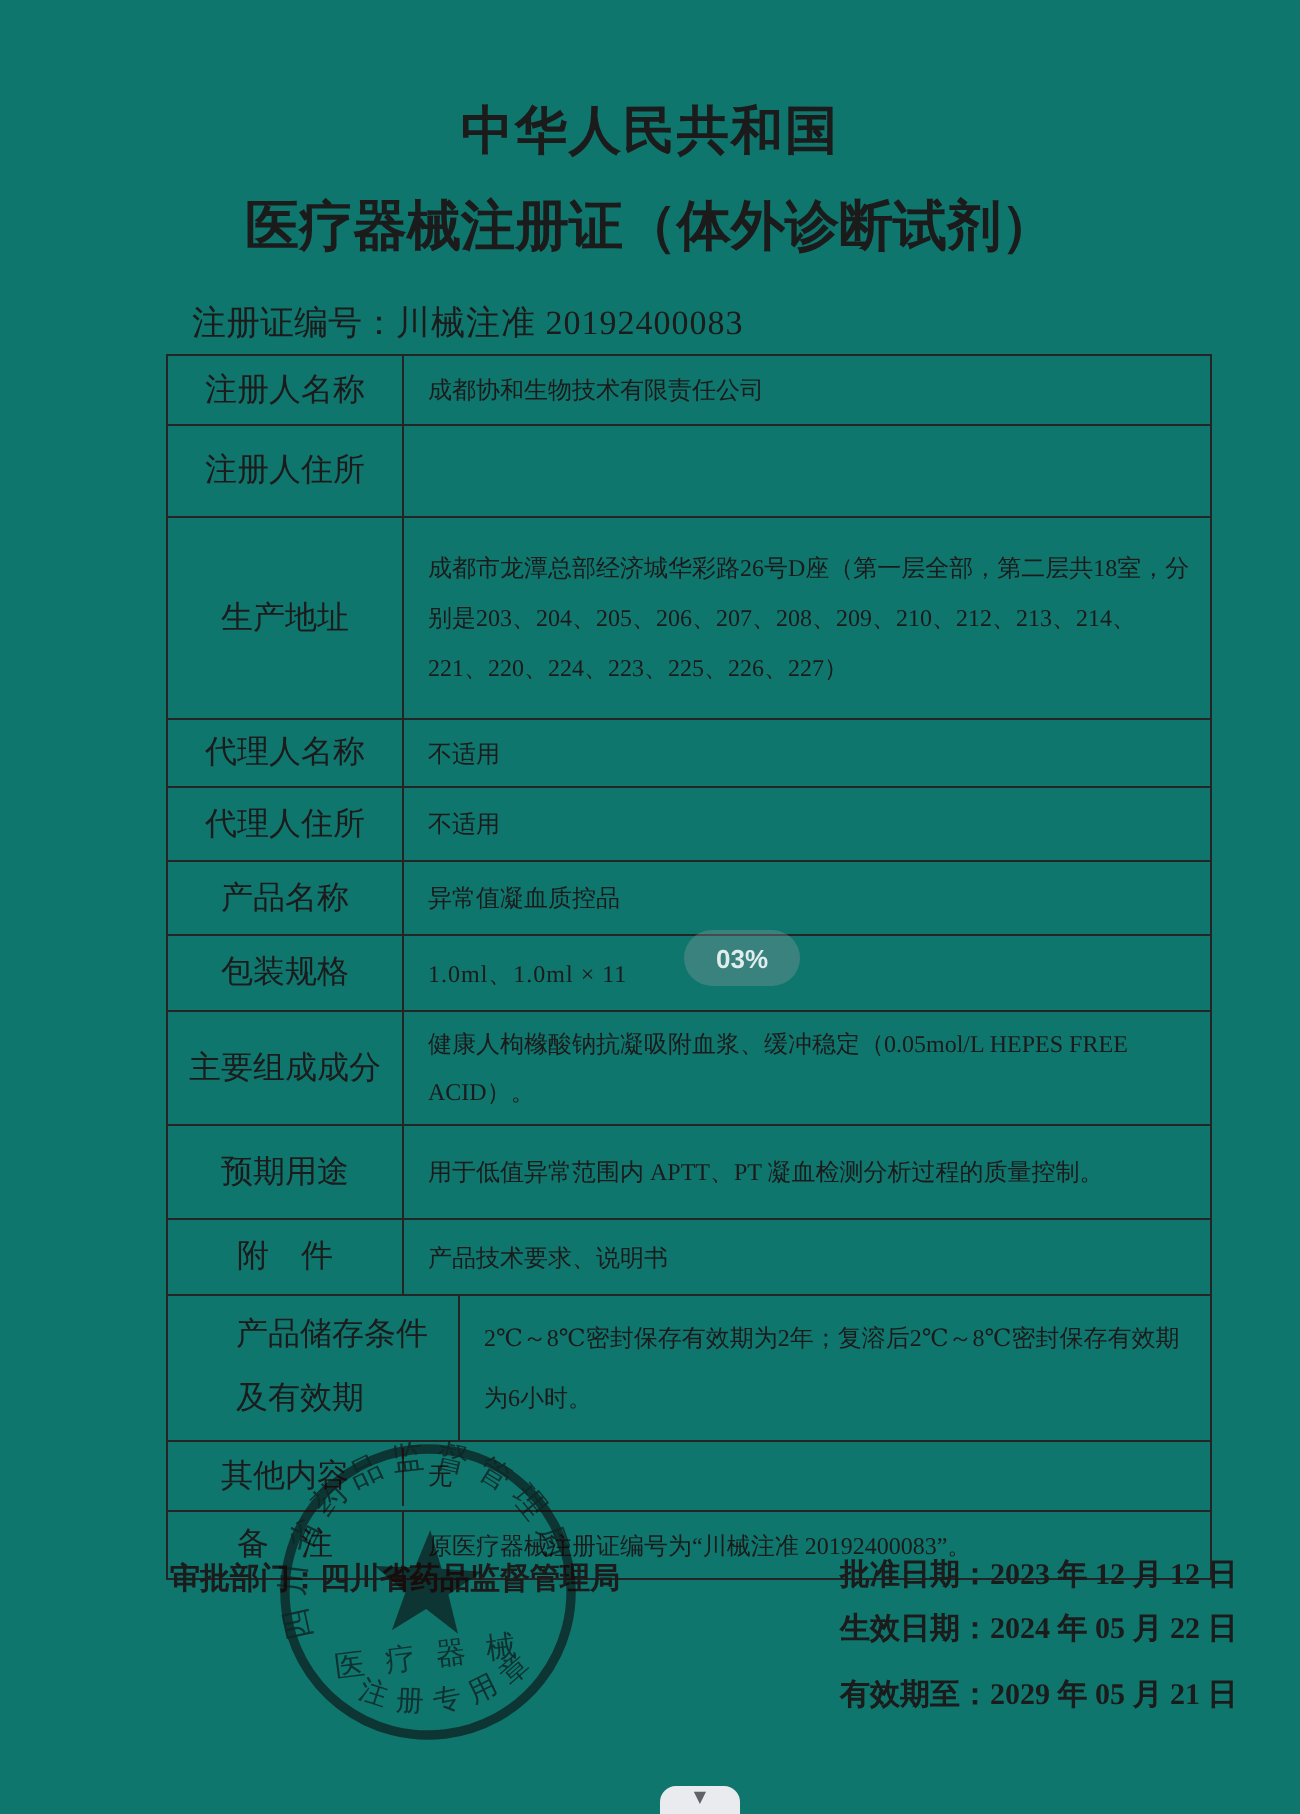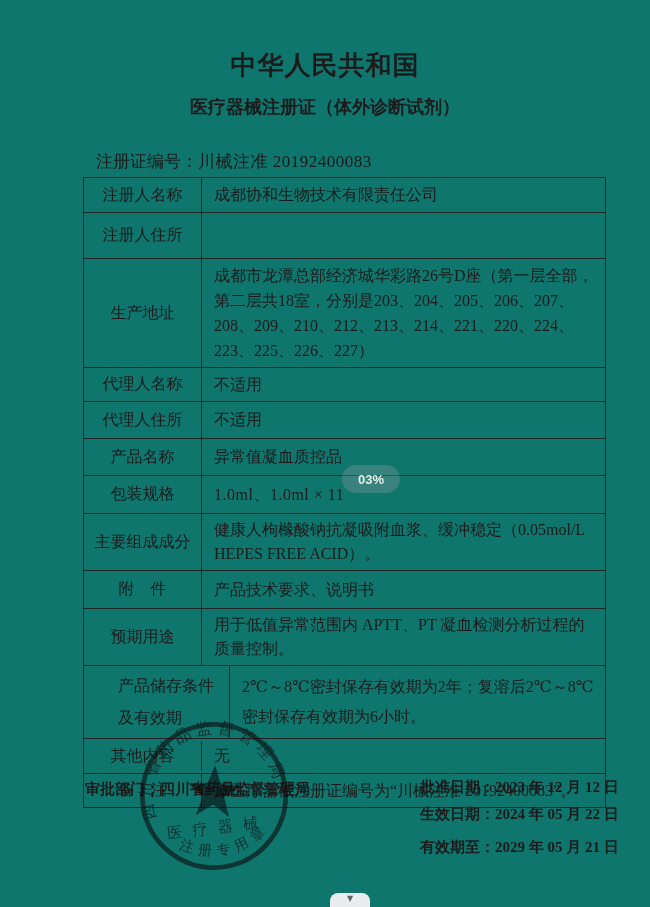--- a/index.html
+++ b/index.html
@@ -4,38 +4,38 @@
 <style>
   * { margin:0; padding:0; box-sizing:border-box; }
   html,body { background:#ffffff; }
   .page {
     position:relative; width:650px; height:907px; background:#0f766e;
     font-family:"Liberation Serif","DejaVu Serif",serif; color:#1b1b1b;
     overflow:hidden;
   }
   .title-block { position:absolute; top:48px; left:0; width:650px; text-align:center; }
   .title1 { font-family:"Liberation Sans","DejaVu Sans",sans-serif; font-weight:700; font-size:26px; letter-spacing:1px; }
-  .title2 { font-family:"Liberation Sans","DejaVu Sans",sans-serif; font-weight:700; font-size:18px; margin-top:12px; letter-spacing:0px; }
+  .title2 { font-family:"Liberation Sans","DejaVu Sans",sans-serif; font-weight:700; font-size:27px; margin-top:12px; letter-spacing:0px; }
   .regline { position:absolute; top:150px; left:96px; font-size:17px; }
   .regline .regno { letter-spacing:0.5px; }
 
   .cert-table {
     position:absolute; top:177px; left:83px; width:523px;
     border:1.8px solid #242424;
   }
   .trow { display:flex; border-bottom:1.5px solid #242424; }
   .trow:last-child { border-bottom:none; }
   .cell-label {
     width:118px; flex:0 0 118px; border-right:1.5px solid #242424;
     display:flex; align-items:center; justify-content:center;
     text-align:center; font-size:16px; padding:4px 2px;
   }
   .cell-value {
     flex:1; display:flex; align-items:center;
-    font-size:16px; line-height:25px; padding:4px 8px 4px 12px;
+    font-size:12px; line-height:25px; padding:4px 8px 4px 12px;
   }
   .rh1 .cell-value, .rh4 .cell-value, .rh5 .cell-value, .rh6 .cell-value,
   .rh7 .cell-value, .rh10 .cell-value, .rh12 .cell-value, .rh13 .cell-value { line-height:22px; }
   .rh1 { min-height:35px; }
   .rh2 { min-height:46px; } .rh2 .cell-value { line-height:23px; }
   .rh3 { min-height:101px; } .rh3 .cell-value { line-height:25px; }
   .rh4 { min-height:34px; }
   .rh5 { min-height:37px; }
   .rh6 { min-height:37px; }
   .rh7 { min-height:38px; }
@@ -129,30 +129,30 @@
       <div class="cell-value">
           <span class="mono-num">1.0ml、1.0ml × 11</span>
         </div>
     </div>
     <div class="trow rh8">
       <div class="cell-label">主要组成成分</div>
       <div class="cell-value">
           <span>健康人枸橼酸钠抗凝吸附血浆、缓冲稳定（0.05mol/L HEPES FREE ACID）。</span>
         </div>
     </div>
+    <div class="trow rh9">
+      <div class="cell-label">预期用途</div>
+      <div class="cell-value">
+          <span>用于低值异常范围内 APTT、PT 凝血检测分析过程的质量控制。</span>
+        </div>
+    </div>
     <div class="trow rh10">
       <div class="cell-label">附　件</div>
       <div class="cell-value">
           <span>产品技术要求、说明书</span>
-        </div>
-    </div>
-    <div class="trow rh9">
-      <div class="cell-label">预期用途</div>
-      <div class="cell-value">
-          <span>用于低值异常范围内 APTT、PT 凝血检测分析过程的质量控制。</span>
         </div>
     </div>
     <div class="trow rh11">
       <div class="cell-label">产品储存条件及有效期</div>
       <div class="cell-value">
           <span>2℃～8℃密封保存有效期为2年；复溶后2℃～8℃密封保存有效期为6小时。</span>
         </div>
     </div>
     <div class="trow rh12">
       <div class="cell-label">其他内容</div>

